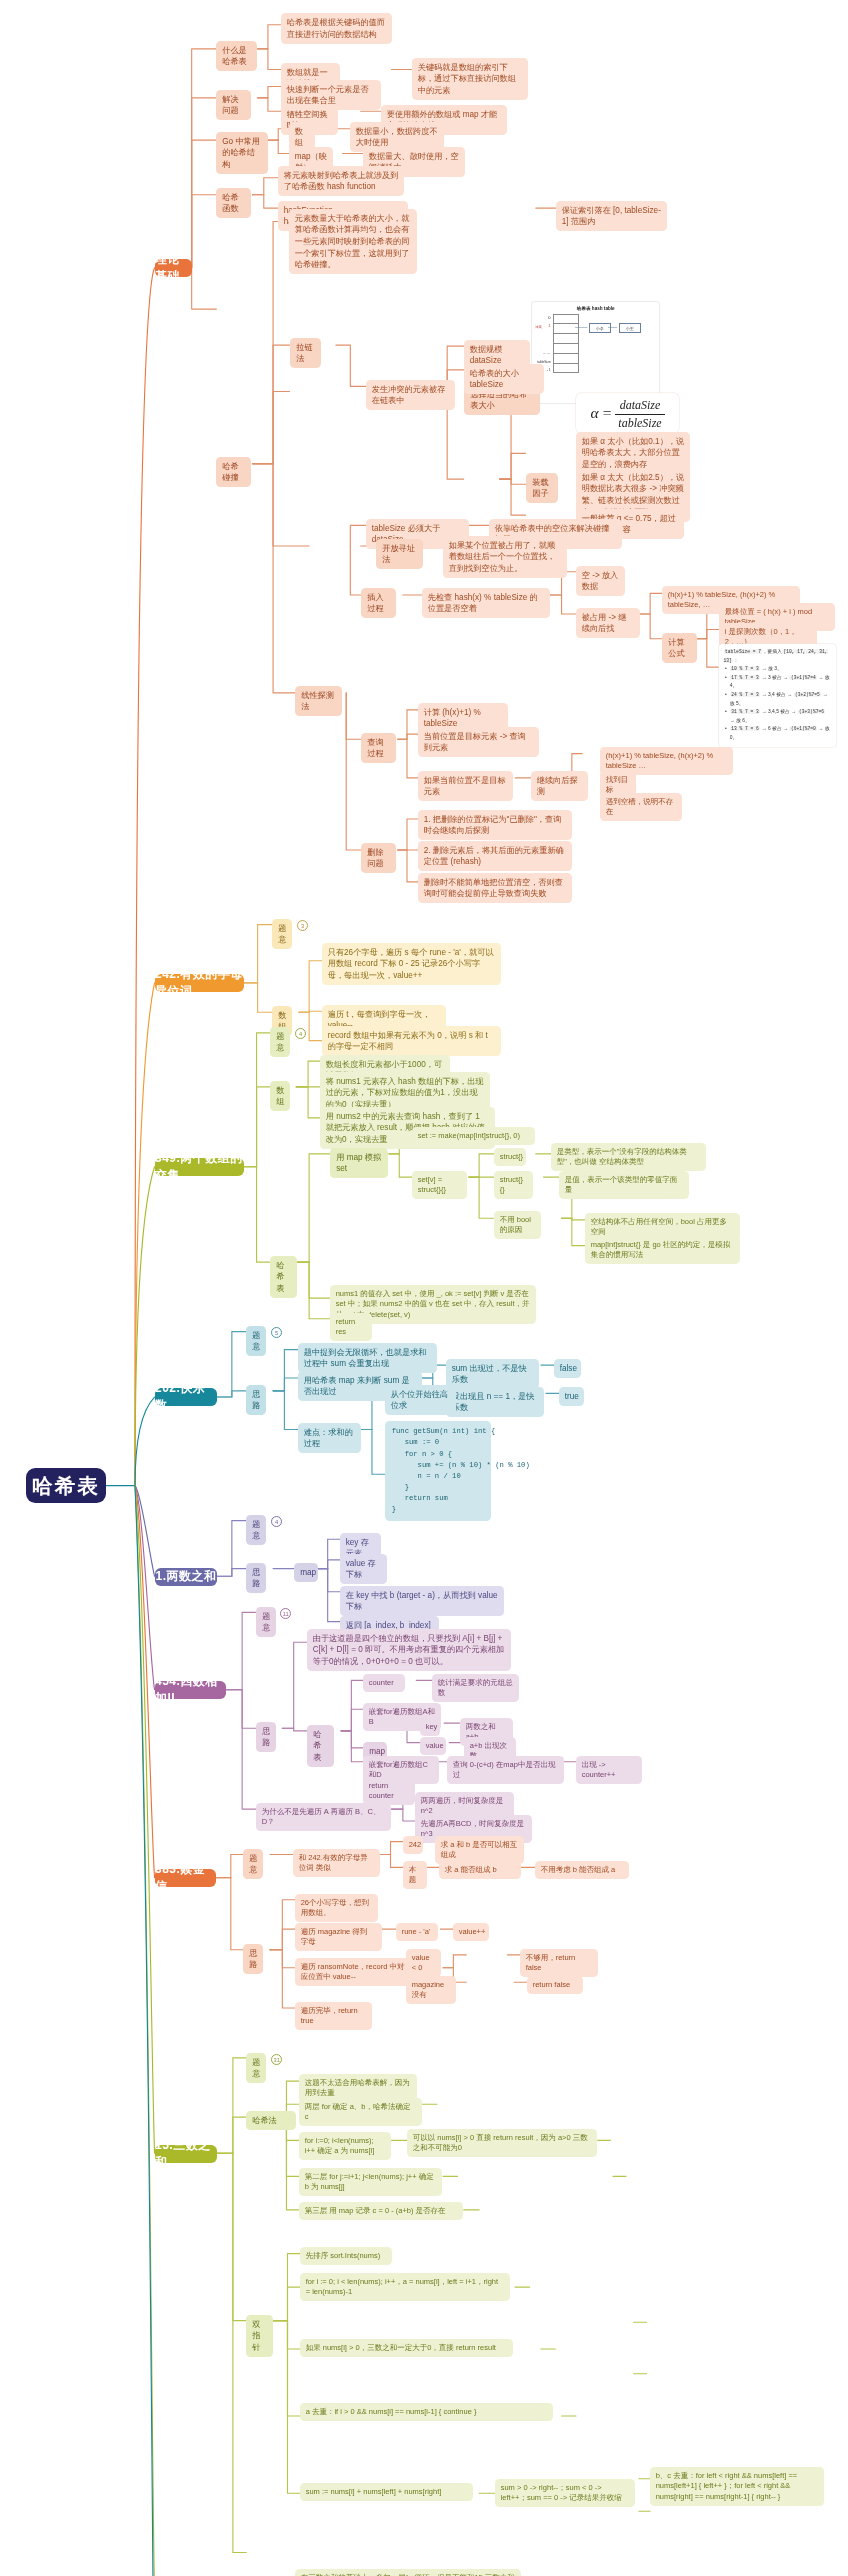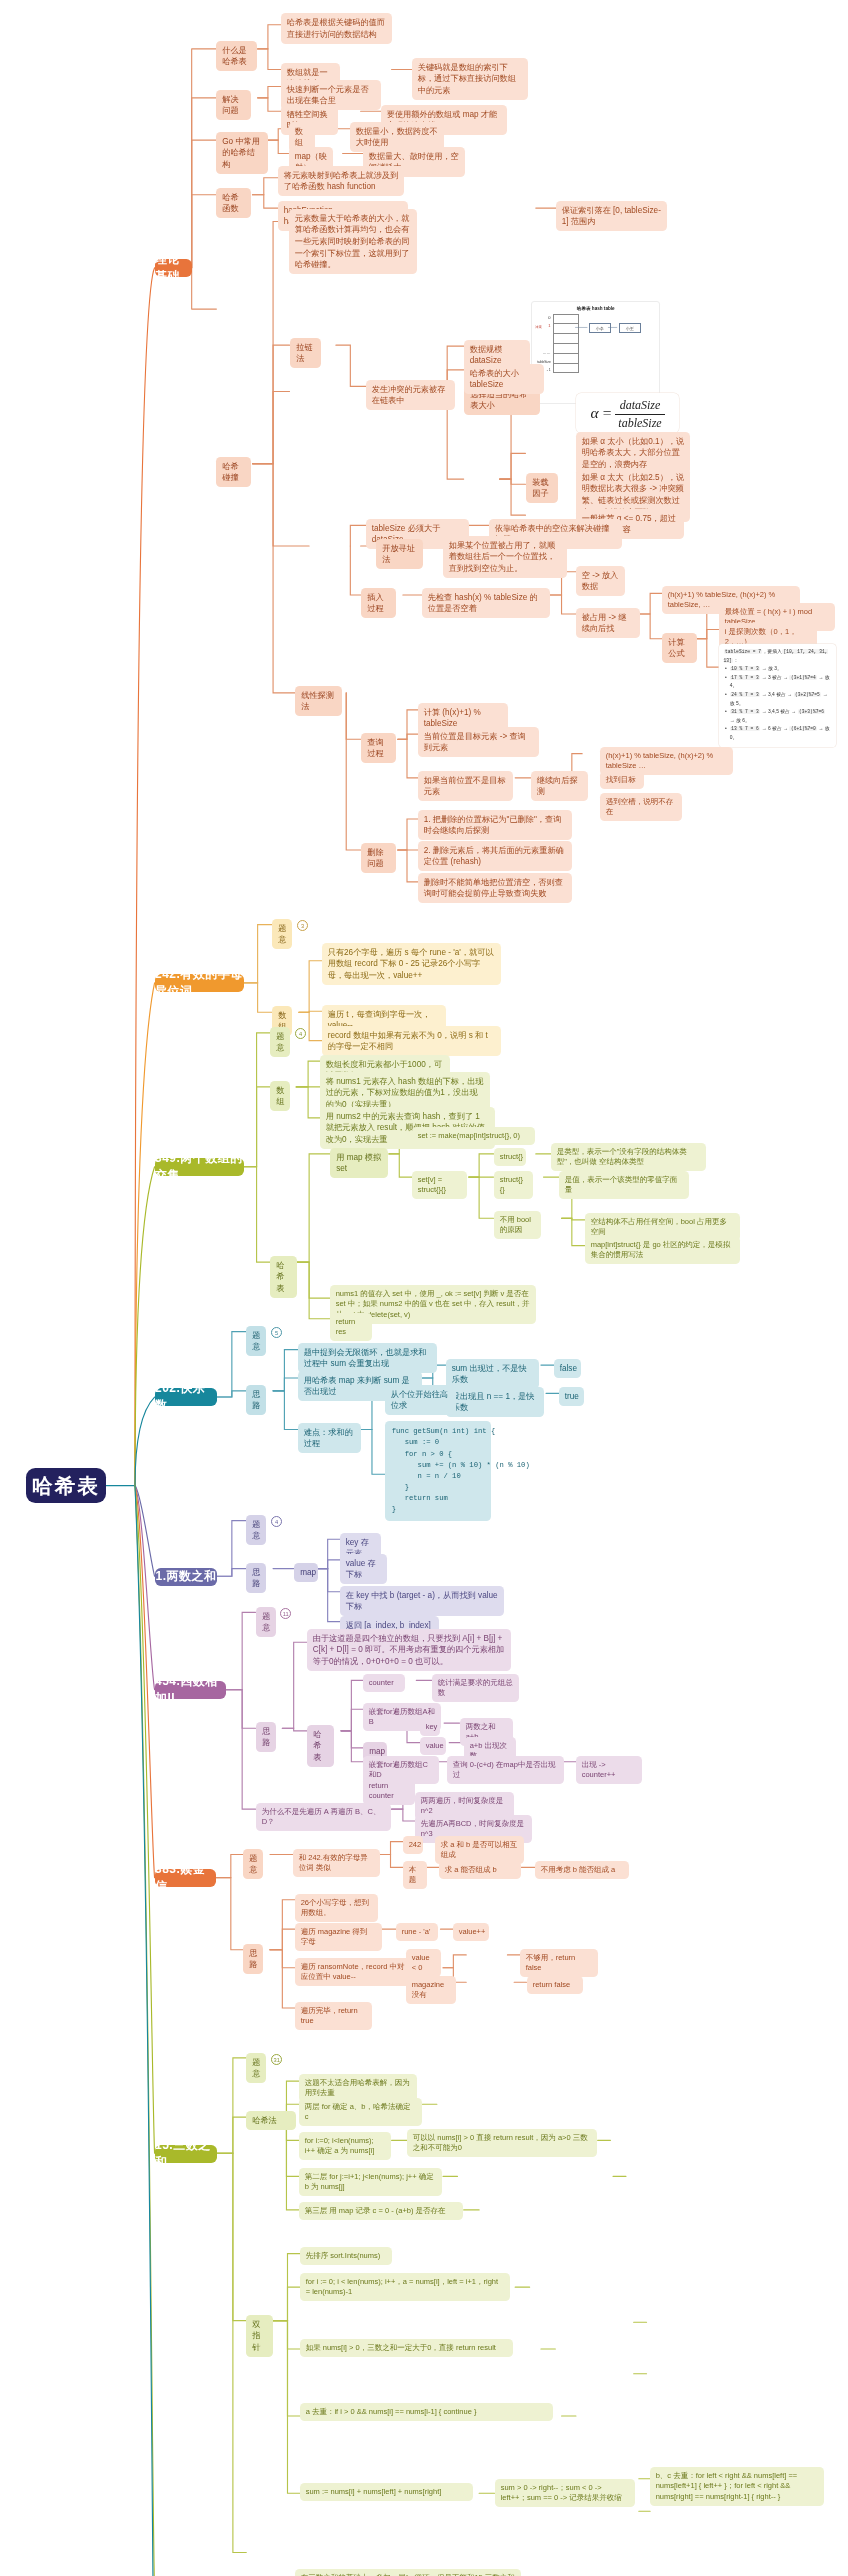--- a/index.html
+++ b/index.html
@@ -486,21 +486,21 @@
   <div class="node b" style="left:418px;top:703px;width:90px;">
     <span>计算 (h(x)+1) % tableSize</span></div>
   <div class="node b" style="left:418px;top:727px;width:121px;">
     <span>当前位置是目标元素 -&gt; 查询到元素</span></div>
   <div class="node b" style="left:418px;top:771px;width:95px;">
     <span>如果当前位置不是目标元素</span></div>
   <div class="node b" style="left:531px;top:771px;width:57px;">
     <span>继续向后探测</span></div>
   <div class="node b sm" style="left:600px;top:747px;width:133px;">
     <span>(h(x)+1) % tableSize, (h(x)+2) % tableSize …</span></div>
-  <div class="node b sm" style="left:600px;top:771px;width:44px;">
+  <div class="node b sm" style="left:600px;top:771px;width:36px;">
     <span>找到目标</span></div>
   <div class="node b sm" style="left:600px;top:793px;width:82px;">
     <span>遇到空槽，说明不存在</span></div>
 
   <div class="node k" style="left:361px;top:843px;width:35px;">
     <span>删除问题</span></div>
   <div class="node b" style="left:418px;top:810px;width:154px;">
     <span>1. 把删除的位置标记为"已删除"，查询时会继续向后探测</span></div>
   <div class="node b" style="left:418px;top:841px;width:154px;">
     <span>2. 删除元素后，将其后面的元素重新确定位置 (rehash)</span></div>

